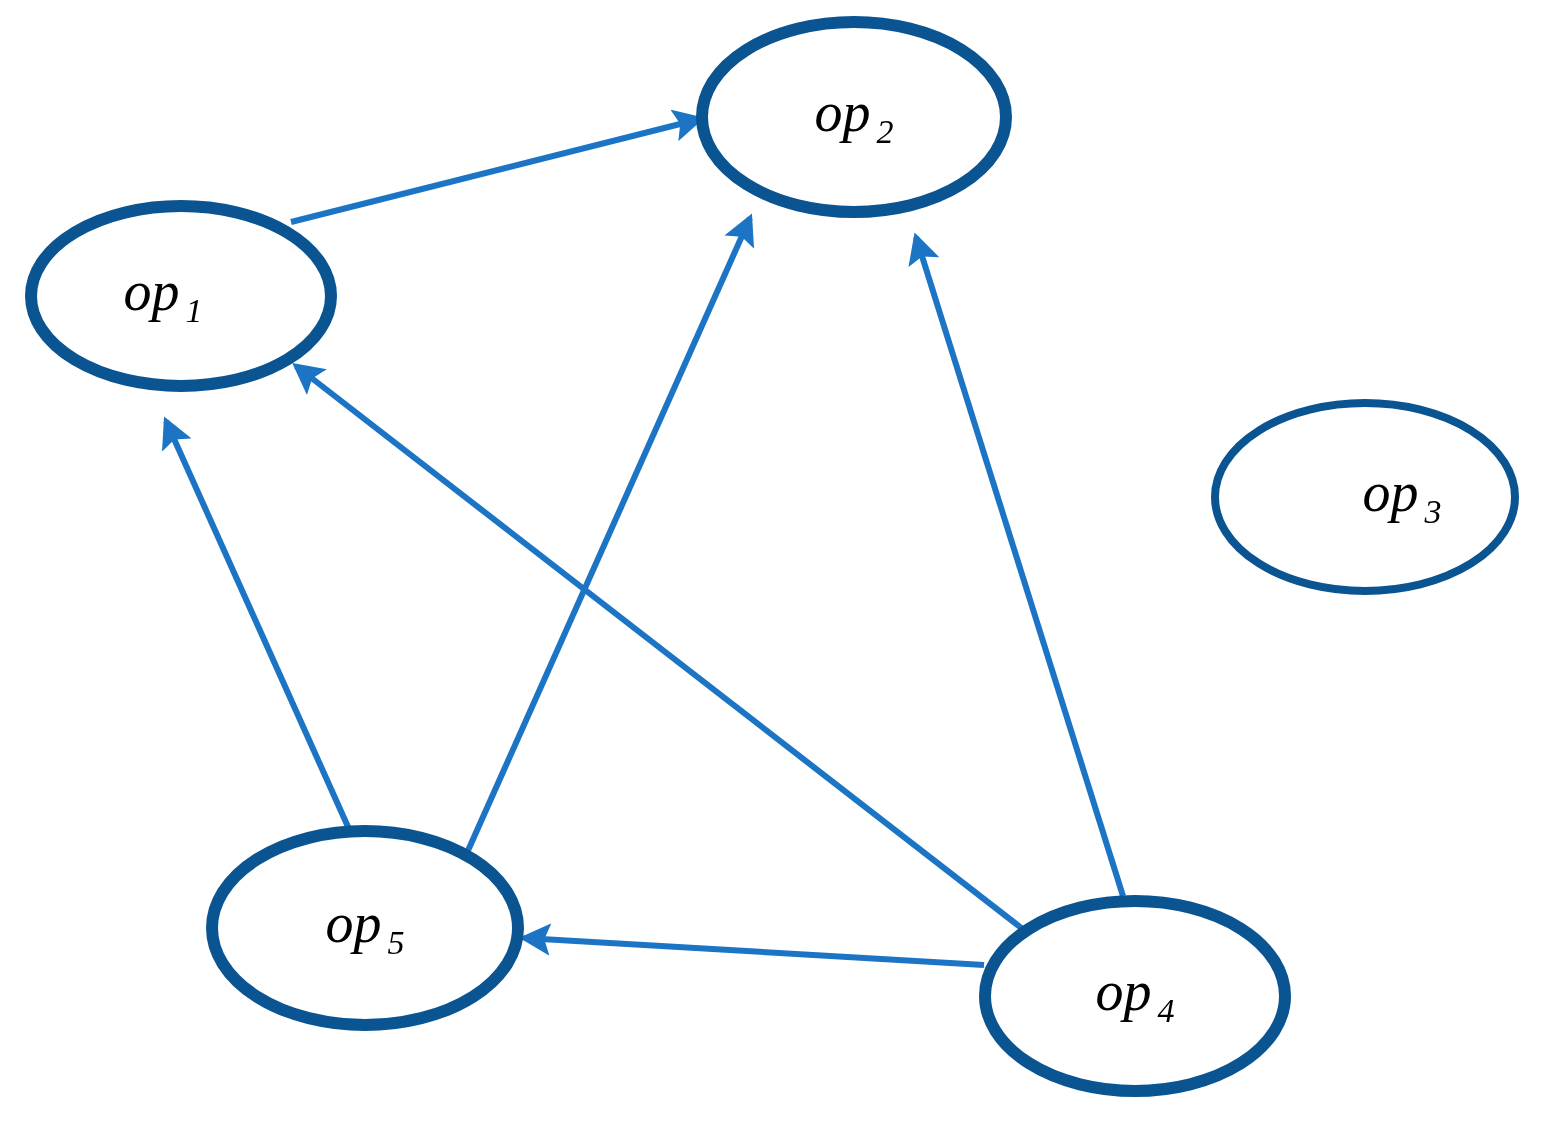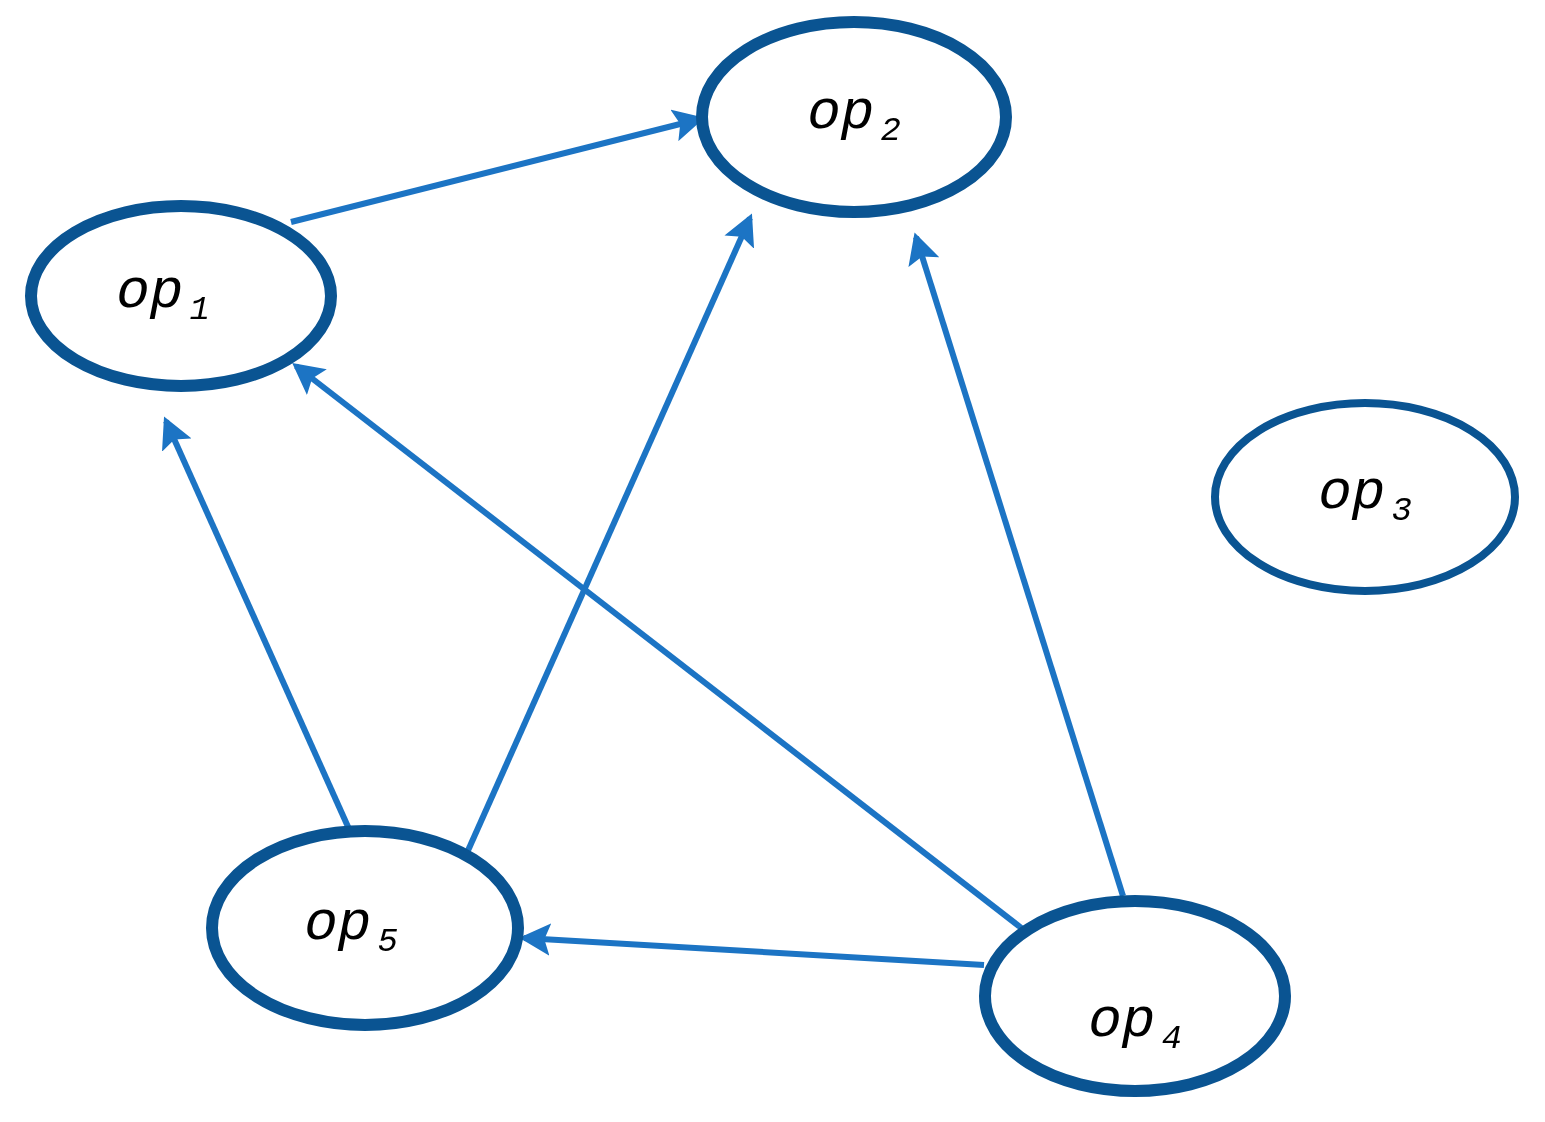--- a/index.html
+++ b/index.html
@@ -29,21 +29,21 @@
     display: block;
   }
   .node-ellipse {
     fill: #ffffff;
   }
   .node-label {
     position: absolute;
     transform: translate(-50%, -50%);
     white-space: nowrap;
     color: #000000;
-    font-family: Liberation Mono, monospace;
+    font-family: Liberation Serif, serif;
     font-style: italic;
     font-size: 56px;
     line-height: 1;
     pointer-events: none;
     user-select: none;
   }
   .node-label .sub {
     font-size: 34px;
     font-style: italic;
     vertical-align: sub;
@@ -72,17 +72,17 @@
         <ellipse cx="181" cy="296" rx="150" ry="90" class="node-ellipse" fill="#ffffff" stroke="#0a5492" stroke-width="12"></ellipse>
         <ellipse cx="854" cy="117" rx="152" ry="95" class="node-ellipse" fill="#ffffff" stroke="#0a5492" stroke-width="12"></ellipse>
         <ellipse cx="1365" cy="497" rx="150" ry="94" class="node-ellipse" fill="#ffffff" stroke="#0a5492" stroke-width="8"></ellipse>
         <ellipse cx="1135" cy="996" rx="150" ry="95" class="node-ellipse" fill="#ffffff" stroke="#0a5492" stroke-width="12"></ellipse>
         <ellipse cx="365" cy="928" rx="153" ry="97" class="node-ellipse" fill="#ffffff" stroke="#0a5492" stroke-width="12"></ellipse>
       </g>
   </svg>
   <div id="label-layer">
       <div class="node-label" style="left: 163px; top: 296px;"><span class="base">op</span><span class="sub">1</span></div>
       <div class="node-label" style="left: 854px; top: 117px;"><span class="base">op</span><span class="sub">2</span></div>
-      <div class="node-label" style="left: 1365px; top: 497px; text-align: right;"><span class="base">op</span><span class="sub">3</span></div>
-      <div class="node-label" style="left: 1135px; top: 996px; margin-top: 29px;"><span class="base">op</span><span class="sub">4</span></div>
-      <div class="node-label" style="left: 351px; top: 928px;"><span class="base">op</span><span class="sub">5</span></div>
+      <div class="node-label" style="left: 1402px; top: 497px; text-align: right;"><span class="base">op</span><span class="sub">3</span></div>
+      <div class="node-label" style="left: 1135px; top: 996px;"><span class="base">op</span><span class="sub">4</span></div>
+      <div class="node-label" style="left: 365px; top: 928px;"><span class="base">op</span><span class="sub">5</span></div>
     </div>
 </div>
 
 </body></html>

